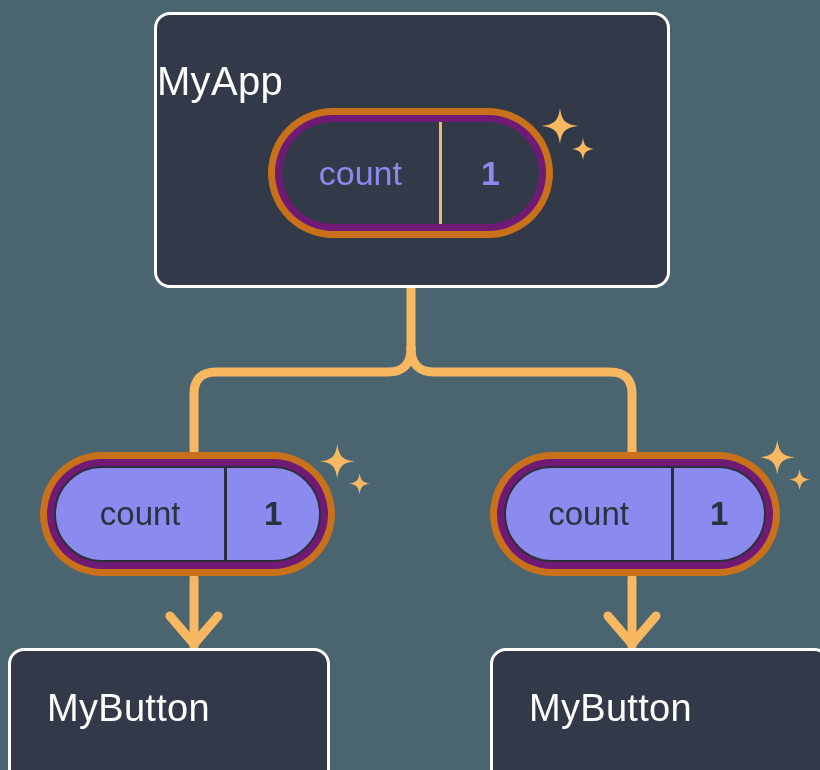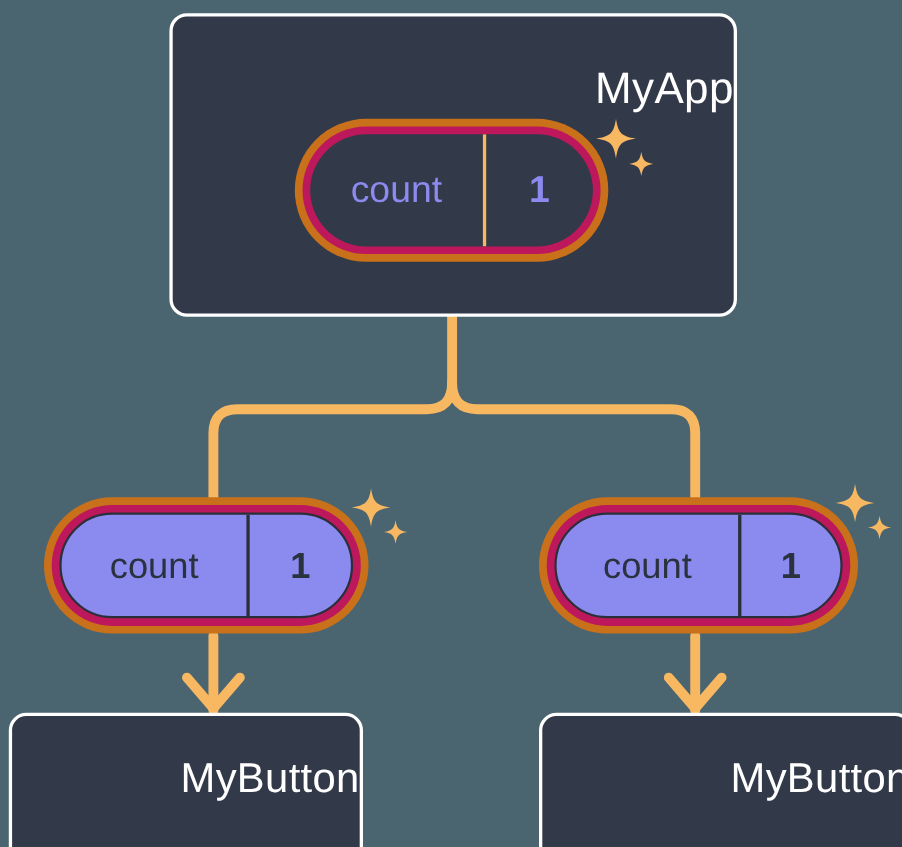--- a/index.html
+++ b/index.html
@@ -28,21 +28,21 @@
   .comp-box {
     position: absolute;
     background: #323949;
     border: 3px solid #ffffff;
     border-radius: 16px;
     box-sizing: border-box;
   }
   .comp-title {
     position: absolute;
     left: 0; right: 0;
-    text-align: right;
+    text-align: left;
     color: #ffffff;
     font-weight: 400;
     letter-spacing: 0.3px;
     white-space: nowrap;
   }
 
   #myapp-box  { left: 154px; top: 12px;  width: 516px; height: 276px; }
   #myapp-title{ top: 44px; font-size: 40px; }
 
   #mybutton-left  { left: 8px;   top: 648px; width: 322px; height: 140px; }
@@ -54,21 +54,21 @@
     position: absolute;
     box-sizing: border-box;
     border-radius: 999px;
     background: #c8711a;          
     padding: 7px;
     display: flex;
   }
   .pill-mid {
     flex: 1;
     border-radius: 999px;
-    background: #be185d;          
+    background: #701a75;          
     padding: 7px;
     display: flex;
     box-sizing: border-box;
   }
   .pill-inner {
     flex: 1;
     border-radius: 999px;
     display: flex;
     align-items: stretch;
     overflow: hidden;

